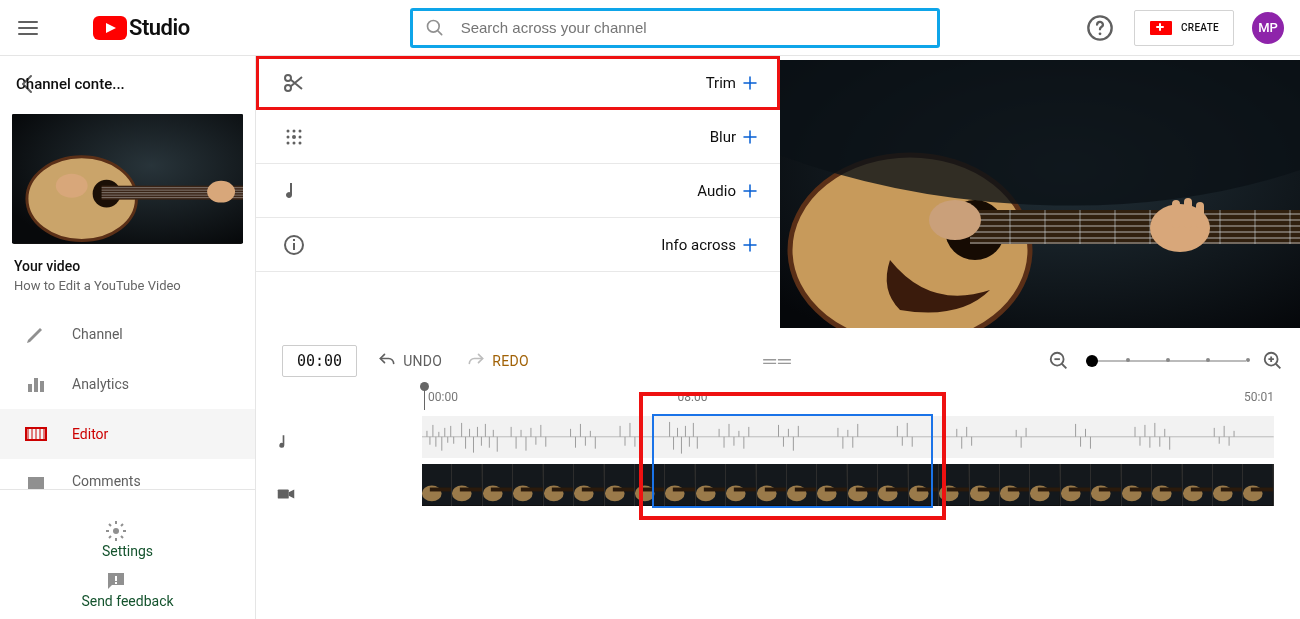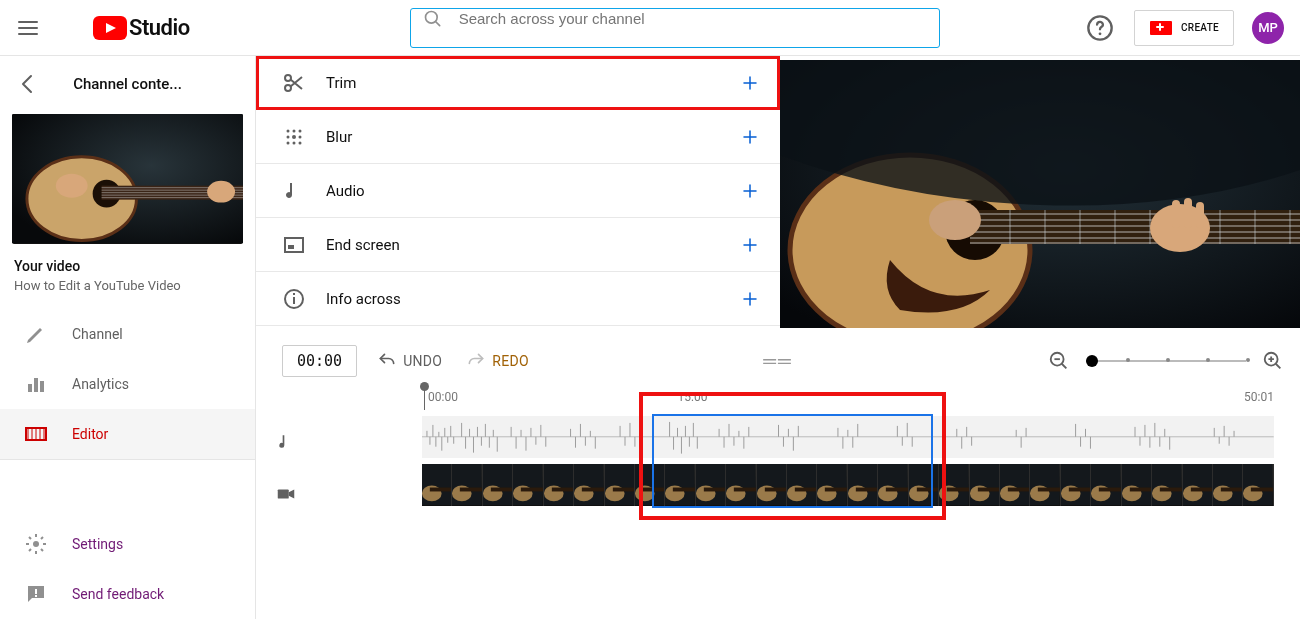--- a/index.html
+++ b/index.html
@@ -33,24 +33,24 @@
     padding-left: 35px;
   }
   .logo .ytplay {
     width: 34px; height: 24px;
     margin-right: 2px;
   }
   .search-wrap {
     margin-left: 220px;
     flex: 0 0 530px;
     height: 40px;
-    border: 1px solid #0ea5e9;
+    border: 3px solid #0ea5e9;
     border-radius: 3px;
     display: flex;
-    align-items: flex-start;
+    align-items: center;
     padding: 0 12px;
     color: #777;
   }
   .search-wrap svg { margin-right: 14px; flex: 0 0 auto; }
   .search-wrap input {
     border: none; outline: none; flex: 1;
     font-size: 15px; color: #333; background: transparent;
   }
   .topbar .spacer { flex: 1; }
   .help-icon { width: 28px; height: 28px; margin-right: 20px; cursor:pointer; color:#606060;}
@@ -84,21 +84,21 @@
     border-right: 1px solid #e5e5e5;
     padding-top: 16px;
     display:flex; flex-direction:column;
   }
   .back-row {
     display:flex; align-items:center;
     padding: 0 16px 10px 16px;
   }
   .back-row svg { cursor:pointer; color:#606060; }
   .back-row .crumb {
-    flex:1; text-align:center;
+    flex:1; 
     font-size:15px; font-weight:500;
     margin-left:-24px;
   }
   .vthumb {
     margin: 8px 12px 0 12px;
     height: 130px;
     border-radius: 2px;
     background: #111;
     position: relative;
     overflow:hidden;
@@ -115,31 +115,32 @@
     cursor:pointer;
   }
   .nav-item svg, .nav-item .navicon { width:24px; height:24px; margin-right:24px; fill:#909090; color:#909090;}
   .nav-item.active {
     color:#c00;
     background: #f5f5f5;
   }
   .nav-item.active svg { fill:#c00; color:#c00;}
   .nav-sep { height:1px; background:#e5e5e5; margin: 0 0; }
   .sidebar .grow { flex:1; }
-  .bottom-nav .nav-item { color:#701a75;}
+  .bottom-nav .nav-item { color:#14532d;flex-direction:column;}
 
   
   .editor-col {
     flex:1;
     display:flex;
     flex-direction:column;
   }
   .upper {
     display:flex;
     height: 280px;
+    text-align: right;
   }
   .tools {
     flex:1;
     border-right: none;
   }
   .tool-row {
     display:flex; align-items:center;
     height: 54px;
     padding: 0 16px 0 26px;
     border-bottom: 1px solid #e8e8e8;
@@ -362,20 +363,26 @@
           </svg>
         <span>Analytics</span>
       </div>
       <div class="nav-item active">
         <svg class="navicon" viewBox="0 0 24 24">
             <rect x="2" y="6" width="20" height="12" fill="none" stroke="currentColor" stroke-width="2"></rect>
             <path d="M4 6v12M8 6v12M12 6v12M16 6v12M20 6v12" stroke="currentColor" stroke-width="1"></path>
           </svg>
         <span>Editor</span>
       </div>
+      <div class="nav-item" style="height:30px; overflow:hidden; align-items:flex-start; padding-top:14px">
+        <svg class="navicon" viewBox="0 0 24 24">
+            <path d="M4 4h16v12H8l-4 4V4z" fill="#909090"></path>
+          </svg>
+        <span>Comments</span>
+      </div>
     </div>
     <div class="nav-sep"></div>
     <div class="grow"></div>
     <div class="bottom-nav">
       <div class="nav-item">
         <svg class="navicon" viewBox="0 0 24 24">
             <circle cx="12" cy="12" r="3" fill="#909090"></circle>
             <path d="M12 2v3M12 19v3M2 12h3M19 12h3M5 5l2 2M17 17l2 2M19 5l-2 2M5 19l2-2" stroke="#909090" stroke-width="2"></path>
           </svg>
         <span>Settings</span>
@@ -437,32 +444,20 @@
               <path d="M10 4v12a3 3 0 11-2-2.8V4h2z" fill="#606060"></path>
             </svg>
           <span class="tlabel">Audio</span>
           <div class="plus">
               <svg width="18" height="18" viewBox="0 0 24 24">
                 <path d="M12 4v16M4 12h16" stroke="#065fd4" stroke-width="2" stroke-linecap="round"></path>
               </svg>
             </div>
         </div>
 
-        <div class="tool-row">
-          <svg class="ticon" viewBox="0 0 24 24">
-              <rect x="3" y="5" width="18" height="14" fill="none" stroke="#606060" stroke-width="2"></rect>
-              <rect x="6" y="12" width="6" height="4" fill="#606060"></rect>
-            </svg>
-          <span class="tlabel">End screen</span>
-          <div class="plus">
-              <svg width="18" height="18" viewBox="0 0 24 24">
-                <path d="M12 4v16M4 12h16" stroke="#065fd4" stroke-width="2" stroke-linecap="round"></path>
-              </svg>
-            </div>
-        </div>
 
         <div class="tool-row">
           <svg class="ticon" viewBox="0 0 24 24">
               <circle cx="12" cy="12" r="9" fill="none" stroke="#606060" stroke-width="2"></circle>
               <rect x="11" y="10" width="2" height="7" fill="#606060"></rect>
               <rect x="11" y="6" width="2" height="2" fill="#606060"></rect>
             </svg>
           <span class="tlabel">Info across</span>
           <div class="plus">
               <svg width="18" height="18" viewBox="0 0 24 24">
@@ -562,21 +557,21 @@
             <svg width="22" height="22" viewBox="0 0 24 24">
               <rect x="3" y="7" width="12" height="10" rx="1" fill="#606060"></rect>
               <path d="M15 10l6-3v10l-6-3z" fill="#606060"></path>
             </svg>
           </div>
       </div>
 
       <div class="tlwrap">
         <div class="ruler">
           <span class="rt" style="left:6px">00:00</span>
-          <span class="rt" style="left:30%">15:00</span>
+          <span class="rt" style="left:30%">08:00</span>
           <span class="rt" style="right:0">50:01</span>
           <div class="playhead" style="left:2px"></div>
         </div>
 
         <div class="audio-track">
           <svg class="audio-wave" viewBox="0 0 860 42" preserveAspectRatio="none">
             <g stroke="#b9b9b9" stroke-width="1">
               <path d="M0 21h860"></path>
             </g>
             <g stroke="#9c9c9c" stroke-width="1">

